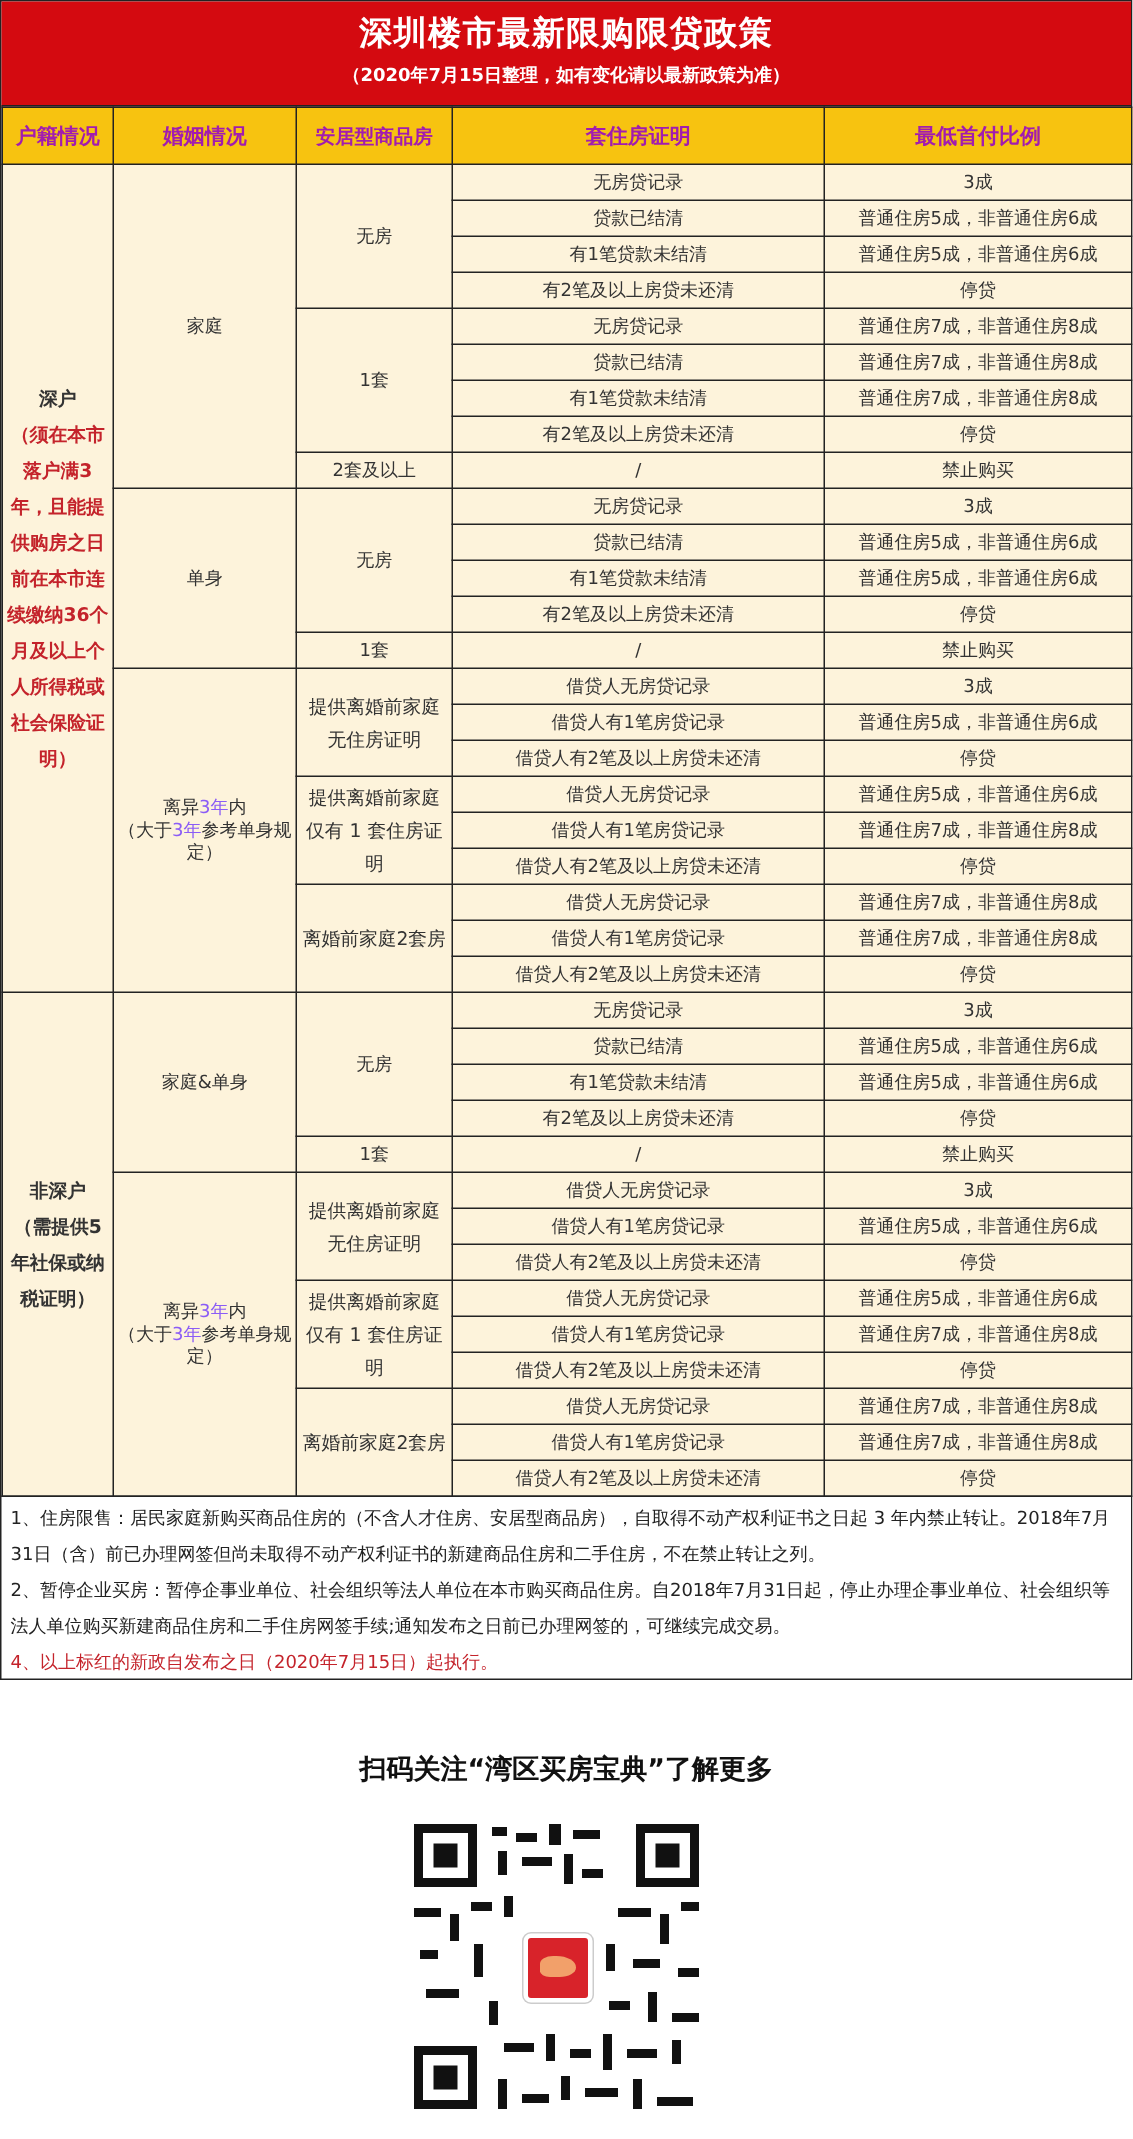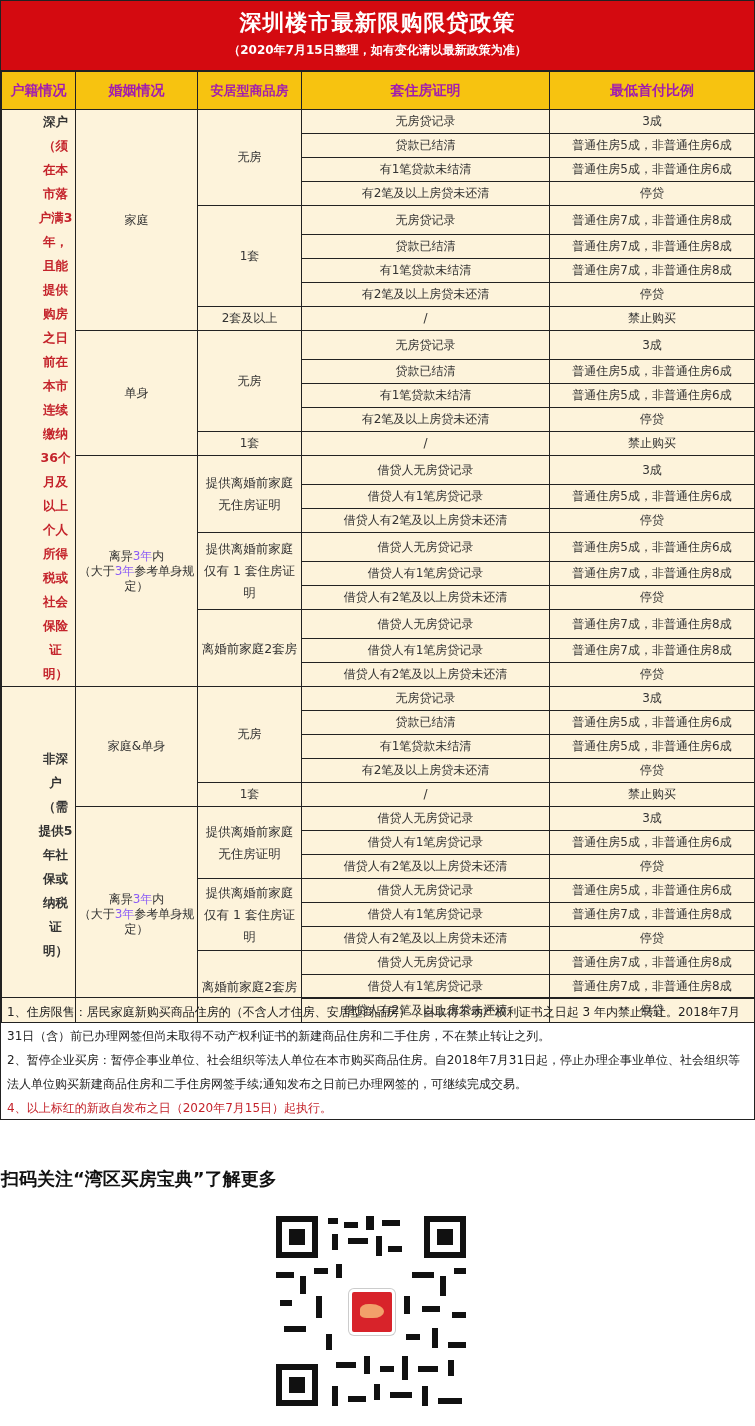--- a/index.html
+++ b/index.html
@@ -5,26 +5,26 @@
   * { box-sizing: border-box; margin: 0; padding: 0; }
   html, body { width: 755px; height: 1426px; background: #ffffff; overflow: hidden; }
   body { font-family: "DejaVu Sans", "Liberation Sans", sans-serif; color: #222; position: relative; }
   .page { position: absolute; left: 0; top: 0; width: 755px; height: 1120px; border: 1px solid #222; }
   .banner { position: absolute; left: 0; top: 0; width: 753px; height: 70px; background: #d40a10; color: #fff; text-align: center; border-bottom: 1px solid #222; }
   .banner .title { font-size: 22px; font-weight: bold; line-height: 24px; padding-top: 10px; letter-spacing: 1px; }
   .banner .subtitle { font-size: 12px; line-height: 16px; margin-top: 7px; font-weight: bold; }
   table.policy { position: absolute; left: 0; top: 70px; width: 753px; border-collapse: collapse; table-layout: fixed; }
   table.policy th { background: #f7c310; height: 38px; font-size: 14px; font-weight: bold; color: #a21caf; border: 1px solid #222; text-align: center; }
   table.policy td { background: #fdf3db; height: 24px; font-size: 12px; border: 1px solid #222; text-align: center; vertical-align: middle; line-height: 15px; padding: 0 2px; color: #333; }
-  table.policy td.hk { font-weight: bold; font-size: 12.5px; line-height: 24px; padding-left: 36px; }
+  table.policy td.hk { font-weight: bold; font-size: 12.5px; line-height: 24px; }
   .red { color: #8b5cf6; }
   .hk .red { color: #c4232b; }
   .notes { position: absolute; left: 0; top: 996px; width: 753px; border-top: 1px solid #222; padding: 2px 6px; font-size: 12px; line-height: 24px; color: #222; }
   .notes .red { color: #c4232b; }
-  .cta { position: absolute; left: 0; top: 1166px; width: 753px; text-align: left; font-size: 18px; font-weight: bold; color: #111; }
+  .cta { position: absolute; left: 0; top: 1166px; width: 753px; text-align: center; font-size: 18px; font-weight: bold; color: #111; }
   .qr { position: absolute; left: 275px; top: 1215px; width: 190px; height: 190px; background: #fff; }
   .qr .finder { position: absolute; width: 42px; height: 42px; border: 6px solid #111; background: #fff; }
   .qr .finder::after { content: ""; position: absolute; left: 7px; top: 7px; width: 16px; height: 16px; background: #111; }
   .qr .mod { position: absolute; background: #111; }
   .qr .logo { position: absolute; left: 73px; top: 73px; width: 46px; height: 46px; background: #d8232a; border-radius: 5px; border: 3px solid #fff; box-shadow: 0 0 0 1px #ccc; }
   .qr .logo::after { content: ""; position: absolute; left: 8px; top: 12px; width: 24px; height: 14px; background: #f2a06a; border-radius: 40% 60% 50% 30%; }
 </style>
 </head>
 <body>
 

